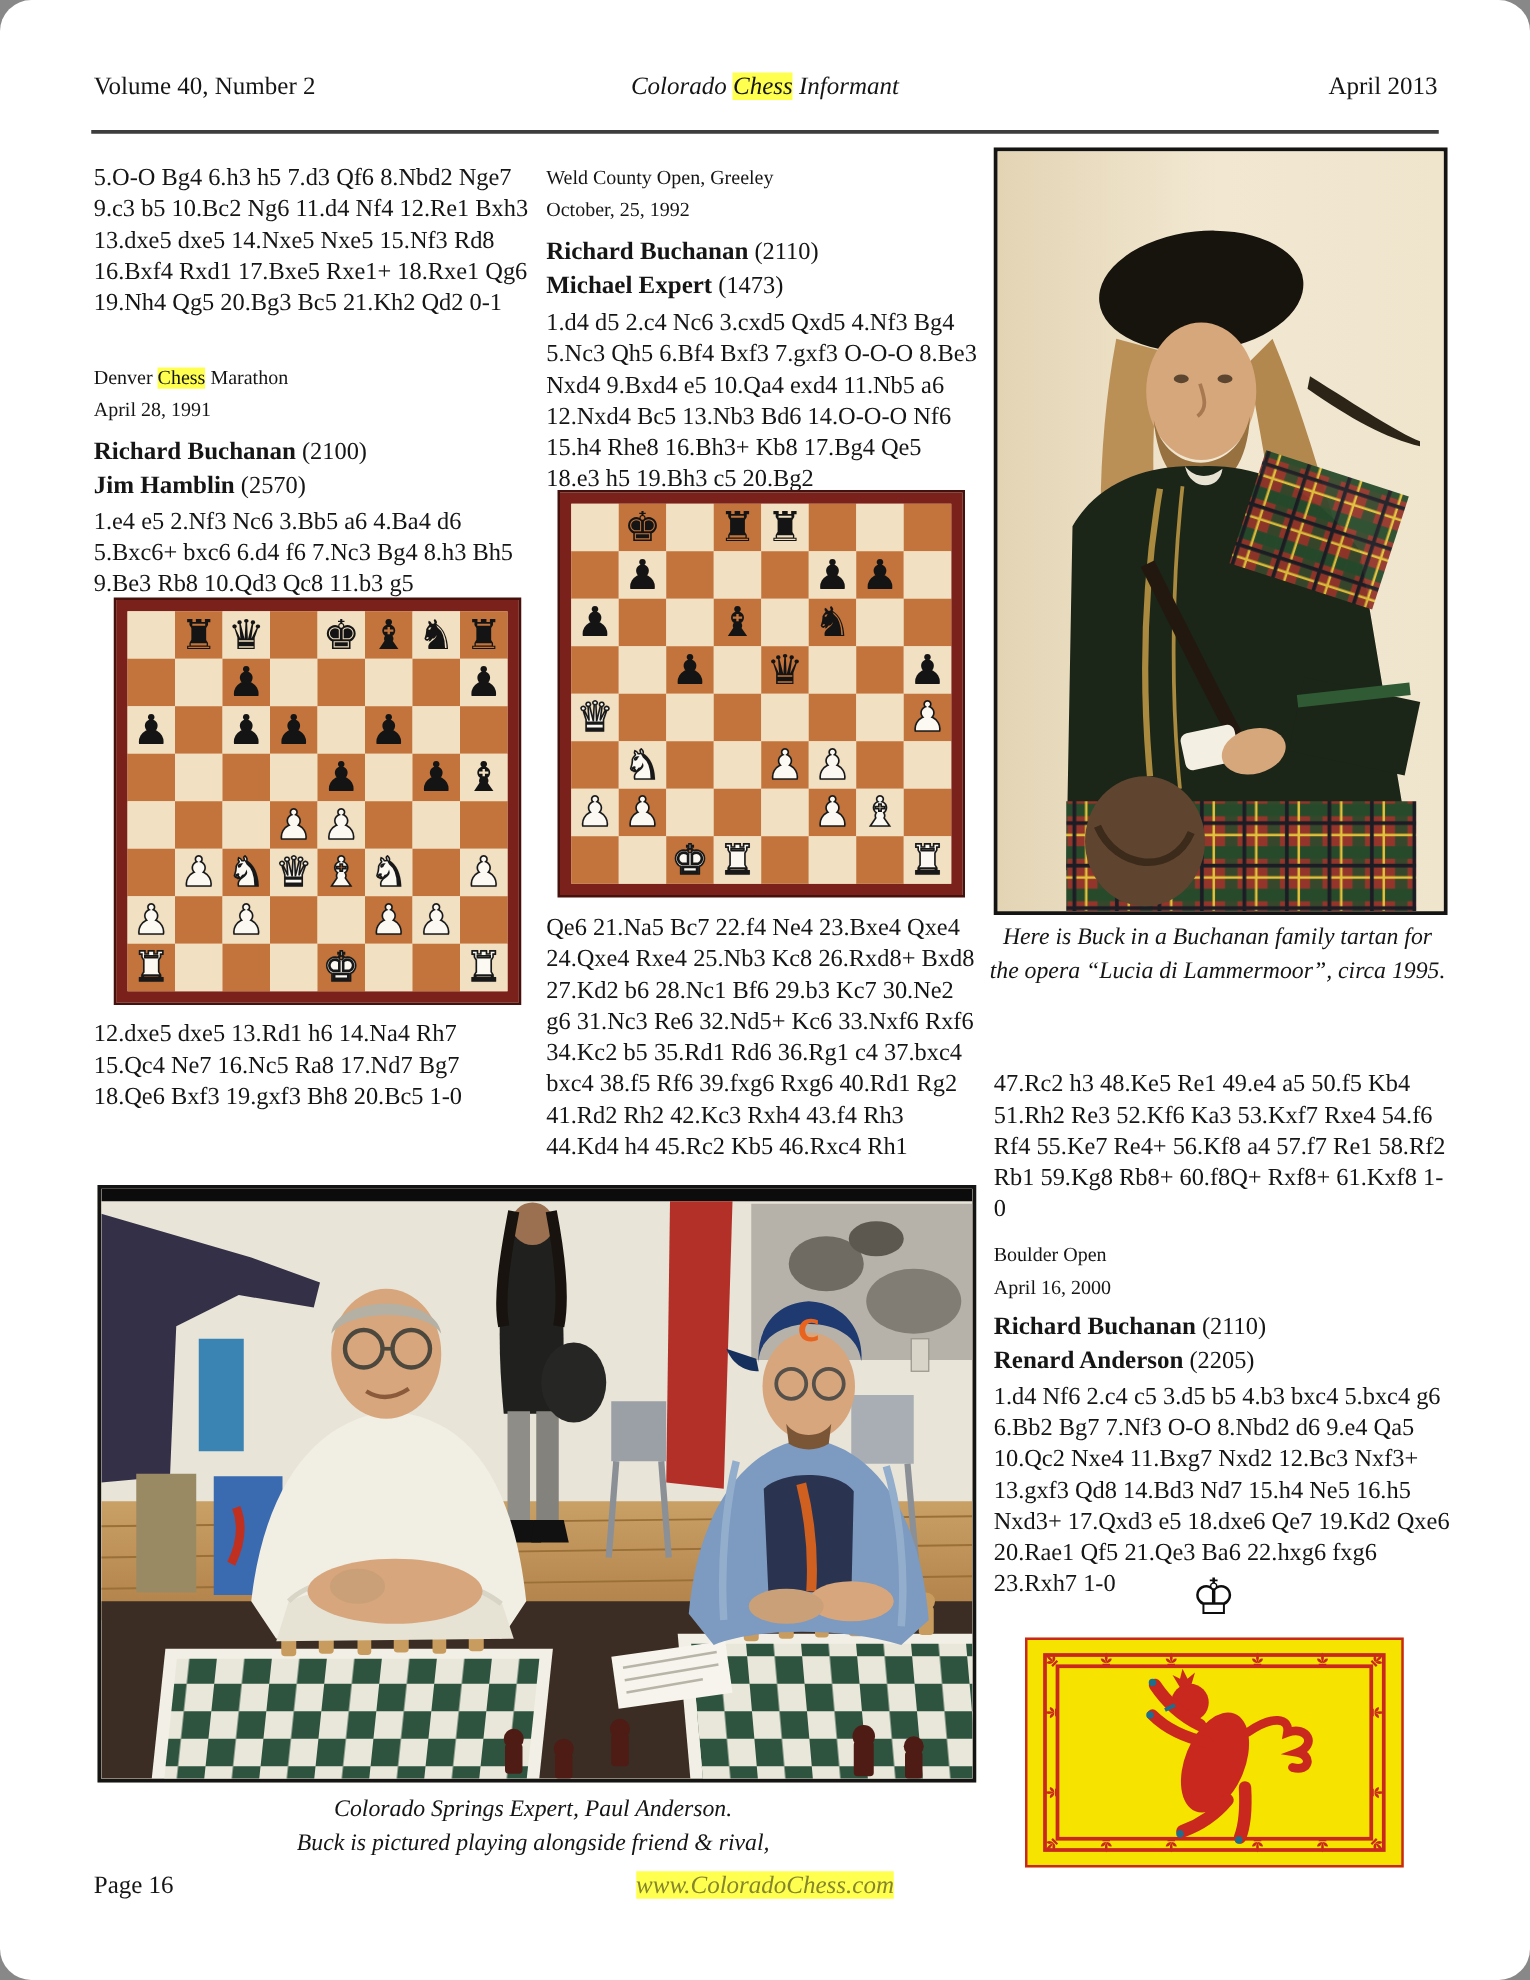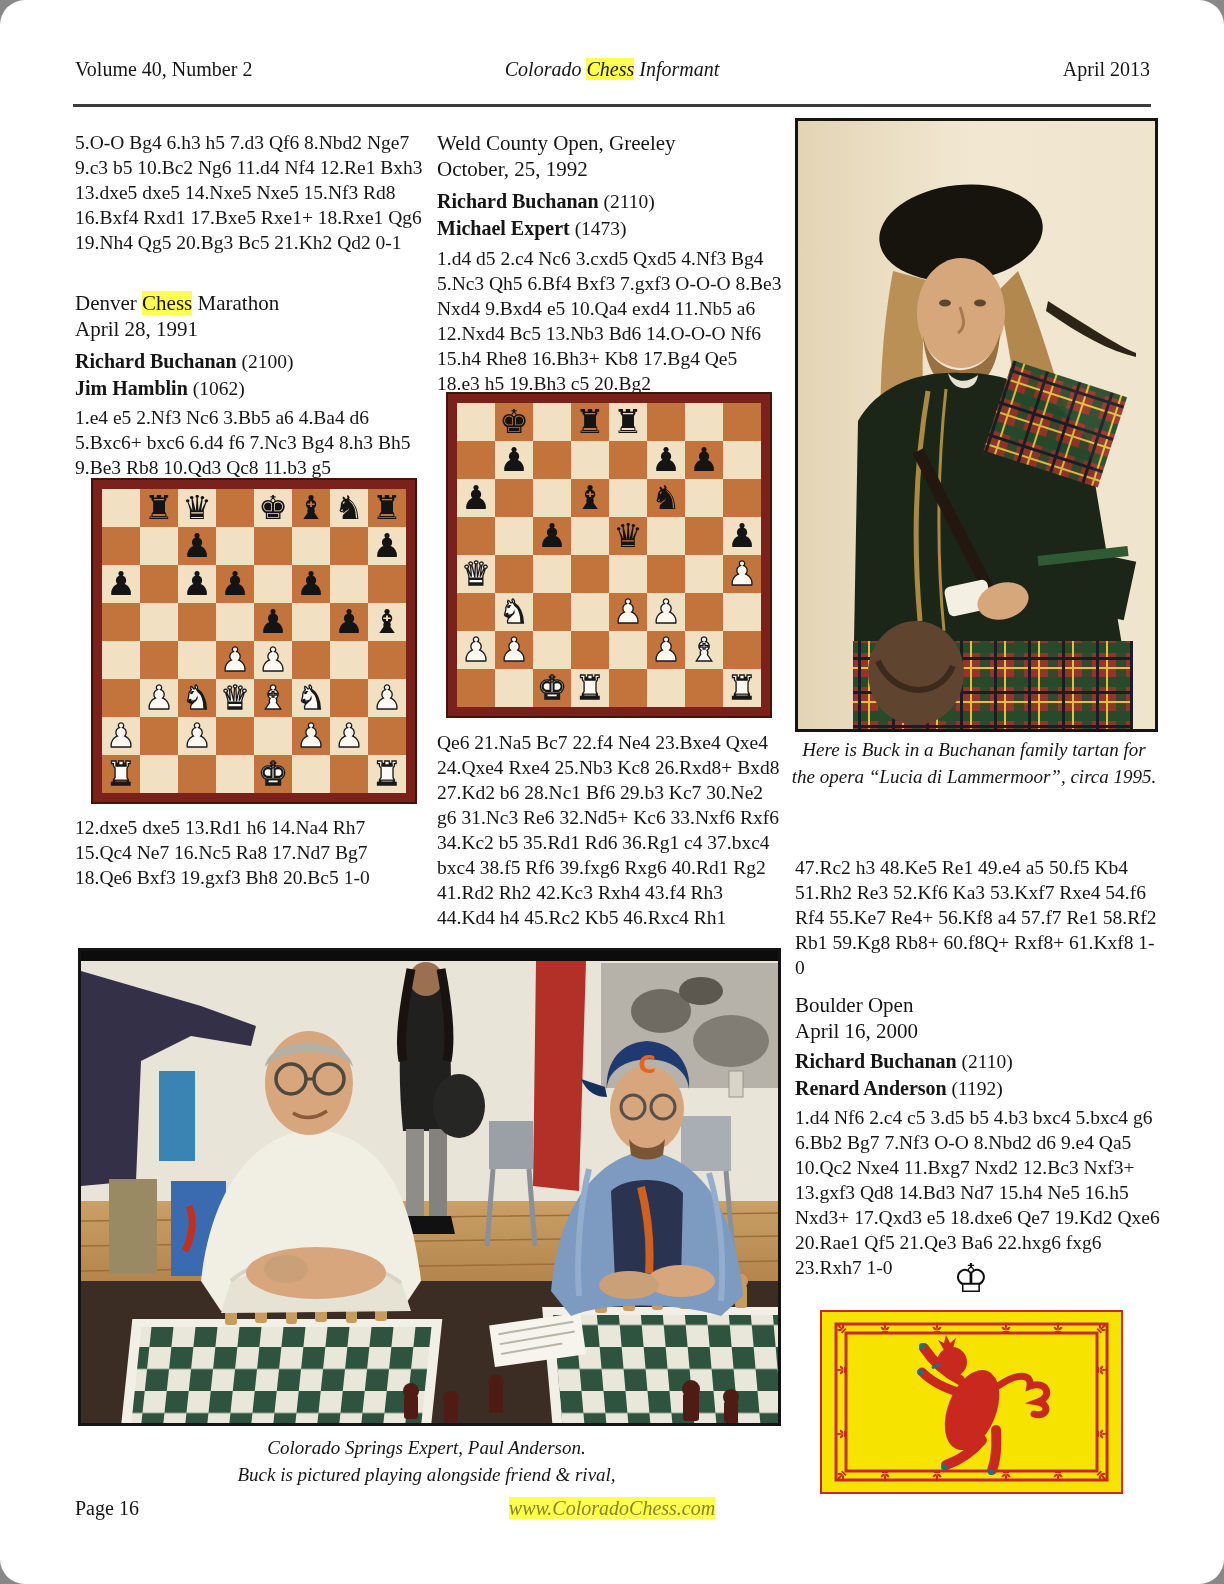--- a/index.html
+++ b/index.html
@@ -4,21 +4,21 @@
 <style>
   html,body{margin:0;padding:0;background:#888;}
   .page{position:relative;width:1224px;height:1584px;background:#ffffff;
         font-family:"Liberation Serif",serif;color:#151515;overflow:hidden;border-radius:25px;}
   .abs{position:absolute;}
   .hdr{font-size:20px;}
   .hdr-c{font-style:italic;}
   .hl{background:#ffff4f;}
   .rule{background:#3d3d3d;height:3px;}
   .moves{font-size:19.5px;line-height:25px;}
-  .evt{font-size:21px;line-height:26px;}
+  .evt{font-size:16px;line-height:26px;}
   .names{font-size:19.5px;line-height:26px;}
   .names b{font-size:20px;}
   .cap{font-size:19px;line-height:27px;font-style:italic;text-align:center;}
   .board{display:grid;grid-template-columns:repeat(8,38px);grid-template-rows:repeat(8,38px);
          border:9px solid #7a211c;outline:2px solid #46100d;background:#f1e0c2;}
   .sq{width:38px;height:38px;display:flex;align-items:center;justify-content:center;}
   .sq.l{background:#f1e0c2;}
   .sq.d{background:#c2743c;}
   .pc{font-family:"DejaVu Sans",sans-serif;font-size:33px;line-height:38px;}
   .pc.w{color:#fbf9f2;-webkit-text-stroke:1.3px #181818;text-shadow:0 0 1px #181818;}
@@ -38,21 +38,21 @@
   <div class="abs hdr" style="left:950px;top:58px;width:200px;text-align:right;">April 2013</div>
   <div class="abs rule" style="left:73px;top:104px;width:1078px;"></div>
 
   <div class="abs moves" style="left:75px;top:130px;width:352px;">5.O-O Bg4 6.h3 h5 7.d3 Qf6 8.Nbd2 Nge7 9.c3 b5 10.Bc2 Ng6 11.d4 Nf4 12.Re1 Bxh3 13.dxe5 dxe5 14.Nxe5 Nxe5 15.Nf3 Rd8 16.Bxf4 Rxd1 17.Bxe5 Rxe1+ 18.Rxe1 Qg6 19.Nh4 Qg5 20.Bg3 Bc5 21.Kh2 Qd2 0-1</div>
   <div class="abs evt" style="left:75px;top:290px;width:352px;">
     <div><span>Denver </span><span class="hl">Chess</span><span> Marathon</span></div>
     <div>April 28, 1991</div>
   </div>
   <div class="abs names" style="left:75px;top:348px;width:352px;">
     <div><b>Richard Buchanan</b><span> (2100)</span></div>
-    <div><b>Jim Hamblin</b><span> (1062)</span></div>
+    <div><b>Jim Hamblin</b><span> (2570)</span></div>
   </div>
   <div class="abs moves" style="left:75px;top:405px;width:352px;">1.e4 e5 2.Nf3 Nc6 3.Bb5 a6 4.Ba4 d6 5.Bxc6+ bxc6 6.d4 f6 7.Nc3 Bg4 8.h3 Bh5 9.Be3 Rb8 10.Qd3 Qc8 11.b3 g5</div>
   <div class="abs board" style="left:93px;top:480px;">
       <div class="sq l"></div>
       <div class="sq d">
         <span class="pc b">♜</span>
       </div>
       <div class="sq l">
         <span class="pc b">♛</span>
       </div>
@@ -348,21 +348,21 @@
   </div>
   <div class="abs cap" style="left:790px;top:736px;width:368px;">Here is Buck in a Buchanan family tartan for the opera “Lucia di Lammermoor”, circa 1995.</div>
 
   <div class="abs moves" style="left:795px;top:855px;width:368px;">47.Rc2 h3 48.Ke5 Re1 49.e4 a5 50.f5 Kb4 51.Rh2 Re3 52.Kf6 Ka3 53.Kxf7 Rxe4 54.f6 Rf4 55.Ke7 Re4+ 56.Kf8 a4 57.f7 Re1 58.Rf2 Rb1 59.Kg8 Rb8+ 60.f8Q+ Rxf8+ 61.Kxf8 1-0</div>
   <div class="abs evt" style="left:795px;top:992px;width:368px;">
     <div>Boulder Open</div>
     <div>April 16, 2000</div>
   </div>
   <div class="abs names" style="left:795px;top:1048px;width:368px;">
     <div><b>Richard Buchanan</b><span> (2110)</span></div>
-    <div><b>Renard Anderson</b><span> (1192)</span></div>
+    <div><b>Renard Anderson</b><span> (2205)</span></div>
   </div>
   <div class="abs moves" style="left:795px;top:1105px;width:368px;">1.d4 Nf6 2.c4 c5 3.d5 b5 4.b3 bxc4 5.bxc4 g6 6.Bb2 Bg7 7.Nf3 O-O 8.Nbd2 d6 9.e4 Qa5 10.Qc2 Nxe4 11.Bxg7 Nxd2 12.Bc3 Nxf3+ 13.gxf3 Qd8 14.Bd3 Nd7 15.h4 Ne5 16.h5 Nxd3+ 17.Qxd3 e5 18.dxe6 Qe7 19.Kd2 Qxe6 20.Rae1 Qf5 21.Qe3 Ba6 22.hxg6 fxg6 23.Rxh7 1-0</div>
 
   <div class="abs crown" style="left:946px;top:1258px;width:50px;">♔</div>
 
   <div class="abs" style="left:820px;top:1310px;">
     <svg width="303" height="184" viewBox="0 0 303 184">
       <defs>
         <g id="fl">
           <path d="M0,-6 Q2.2,-2 0,2.5 Q-2.2,-2 0,-6 Z" fill="#c8281e"></path>

